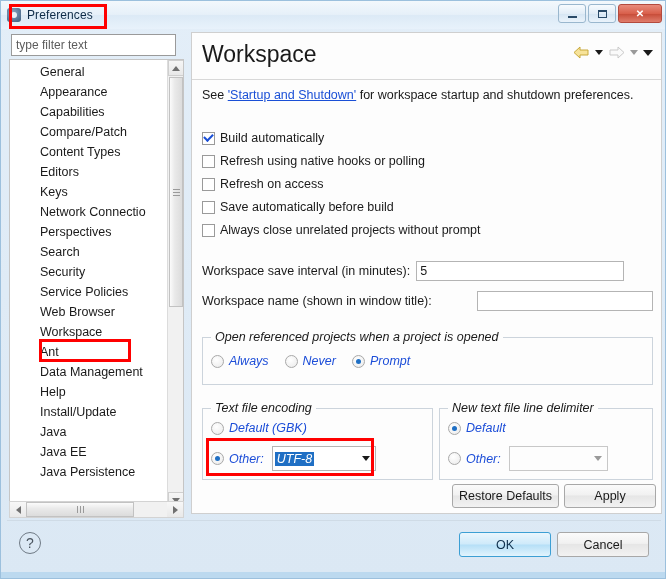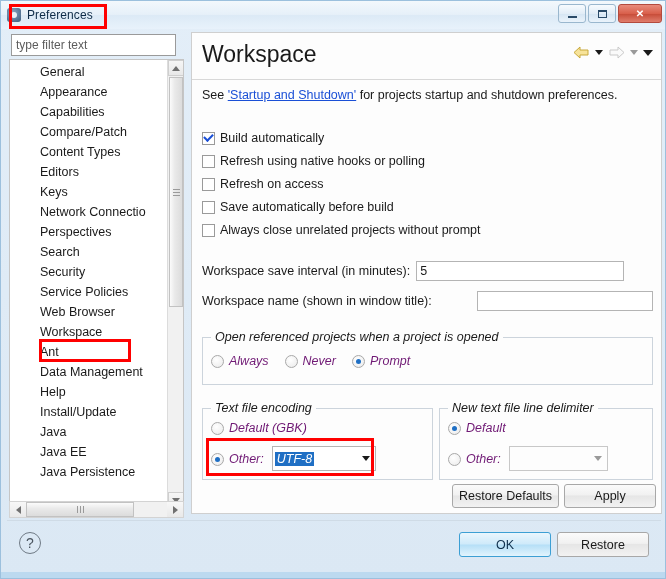--- a/index.html
+++ b/index.html
@@ -233,22 +233,22 @@
     position: absolute;
     border: 1px solid #ccd4dc;
     font-style: italic;
   }
   .group > .group-title {
     position: absolute; top: -8px; left: 8px;
     background: #fdfdfd; padding: 0 4px;
     font-size: 12.5px; color: #1a1a1a;
   }
   .radio-row {
-    display: flex; align-items: flex-end;
-    font-size: 12.5px; color: #701a75;
+    display: flex; align-items: center;
+    font-size: 12.5px; color: #1d4ed8;
   }
   .rb {
     width: 13px; height: 13px; border-radius: 50%;
     border: 1px solid #a9a9a9;
     background: radial-gradient(circle at 40% 35%, #ffffff 0%, #f0f0f0 70%, #e0e0e0 100%);
     margin-right: 5px; flex: 0 0 auto;
     display: inline-flex; align-items: center; justify-content: center;
   }
   .rb.sel::after {
     content:""; width: 5px; height: 5px; border-radius: 50%;
@@ -420,21 +420,21 @@
             <path d="M10 2 L16 7.5 L10 13 L10 10 L2 10 L2 5 L10 5 Z" fill="#fafafa" stroke="#c9c9c9" stroke-width="1"></path>
           </svg>
       </span>
       <span class="caret small gray"></span>
       <span class="caret"></span>
     </div>
 
     <div class="hr-title"></div>
 
     <div class="see-line">
-      <span>See </span><a href="#">'Startup and Shutdown'</a><span> for projects startup and shutdown preferences.</span>
+      <span>See </span><a href="#">'Startup and Shutdown'</a><span> for workspace startup and shutdown preferences.</span>
     </div>
 
     <div class="cb-row" style="top:98px">
       <span class="cb checked"></span>
       <span>Build automatically</span>
     </div>
     <div class="cb-row" style="top:121px">
       <span class="cb"></span>
       <span>Refresh using native hooks or polling</span>
     </div>
@@ -521,16 +521,16 @@
   </div>
 
   <div class="anno-encoding"></div>
 
   <div class="btn btn-restore">Restore Defaults</div>
   <div class="btn btn-apply">Apply</div>
 
   <div class="footer-sep"></div>
   <div class="help-icon">?</div>
   <div class="btn-ok">OK</div>
-  <div class="btn-cancel">Restore</div>
+  <div class="btn-cancel">Cancel</div>
 
   <div class="bottom-strip"></div>
 </div>
 
 </body></html>

